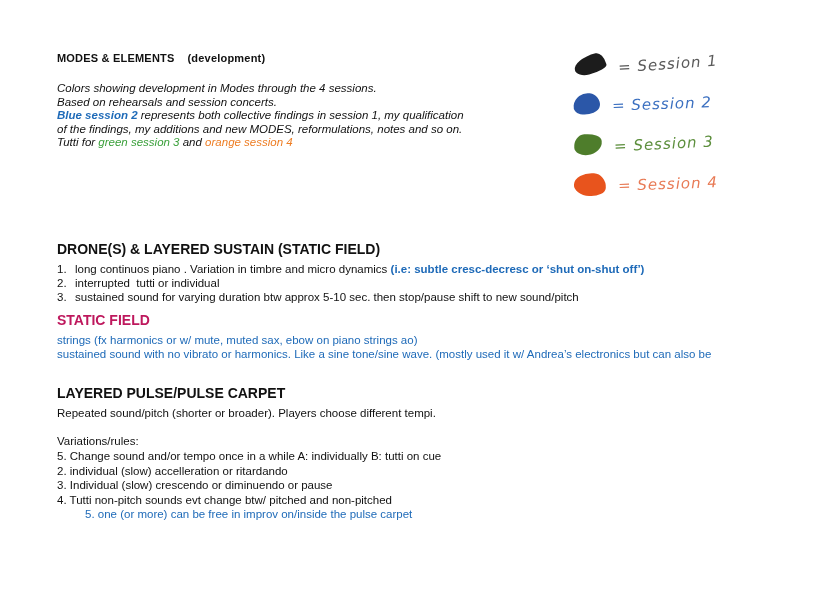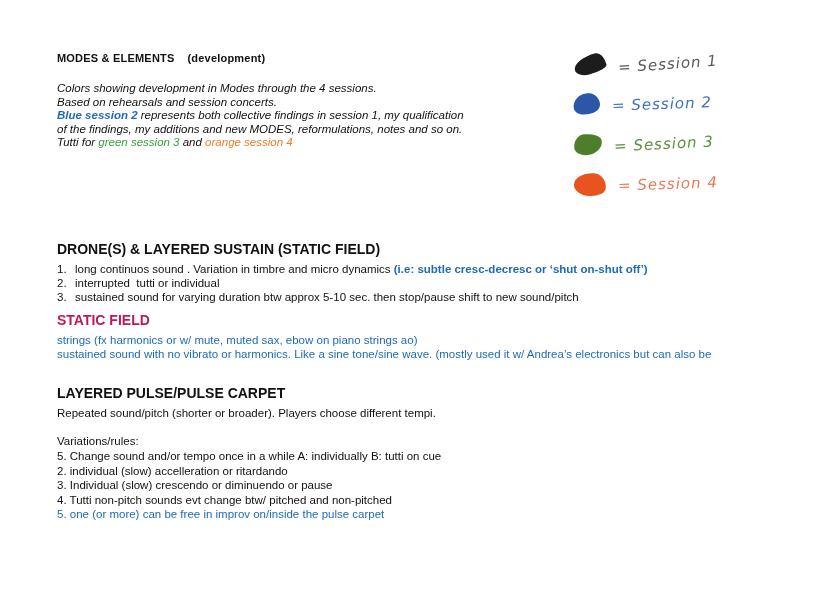--- a/index.html
+++ b/index.html
@@ -75,21 +75,21 @@
     <div class="legend-row">
       <div class="blob blob-4" style="background: rgb(232, 84, 29);"></div>
       <span class="hand r4" style="color: rgb(232, 122, 85);">= Session 4</span>
     </div>
   </div>
 
   <div class="section sec-drone">
     <div class="sec-heading">DRONE(S) &amp; LAYERED SUSTAIN (STATIC FIELD)</div>
     <div class="num-item">
       <span class="num">1.</span>
-      <span><span class="pre">long continuos sound . Variation in timbre and micro dynamics </span><span class="bold pre" style="color: rgb(30, 106, 184);">(i.e: subtle cresc-decresc or ‘shut on-shut off’)</span></span>
+      <span><span class="pre">long continuos piano . Variation in timbre and micro dynamics </span><span class="bold pre" style="color: rgb(30, 106, 184);">(i.e: subtle cresc-decresc or ‘shut on-shut off’)</span></span>
     </div>
     <div class="num-item">
       <span class="num">2.</span>
       <span class="pre">interrupted  tutti or individual</span>
     </div>
     <div class="num-item">
       <span class="num">3.</span>
       <span class="pre">sustained sound for varying duration btw approx 5-10 sec. then stop/pause shift to new sound/pitch</span>
     </div>
   </div>
@@ -103,16 +103,16 @@
   </div>
 
   <div class="section sec-pulse">
     <div class="sec-heading">LAYERED PULSE/PULSE CARPET</div>
     <div class="pulse-body pre">Repeated sound/pitch (shorter or broader). Players choose different tempi.</div>
     <div class="variations-label pre">Variations/rules:</div>
     <div class="rule pre">5. Change sound and/or tempo once in a while A: individually B: tutti on cue</div>
     <div class="rule pre">2. individual (slow) accelleration or ritardando</div>
     <div class="rule pre">3. Individual (slow) crescendo or diminuendo or pause</div>
     <div class="rule pre">4. Tutti non-pitch sounds evt change btw/ pitched and non-pitched</div>
-    <div class="rule pre" style="color: rgb(30, 106, 184);">5. one (or more) can be free in improv on/inside the pulse carpet</div>
+    <div class="rule pre" style="color: rgb(30, 106, 184); margin-left: 28px;">5. one (or more) can be free in improv on/inside the pulse carpet</div>
   </div>
 
 </div>
 
 </body></html>

